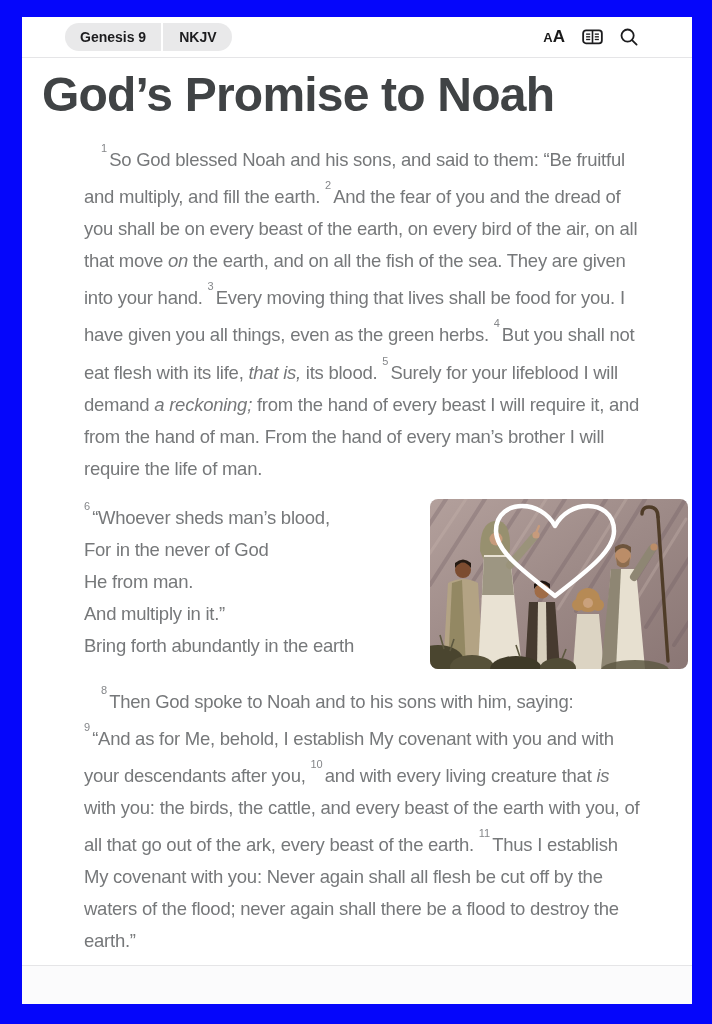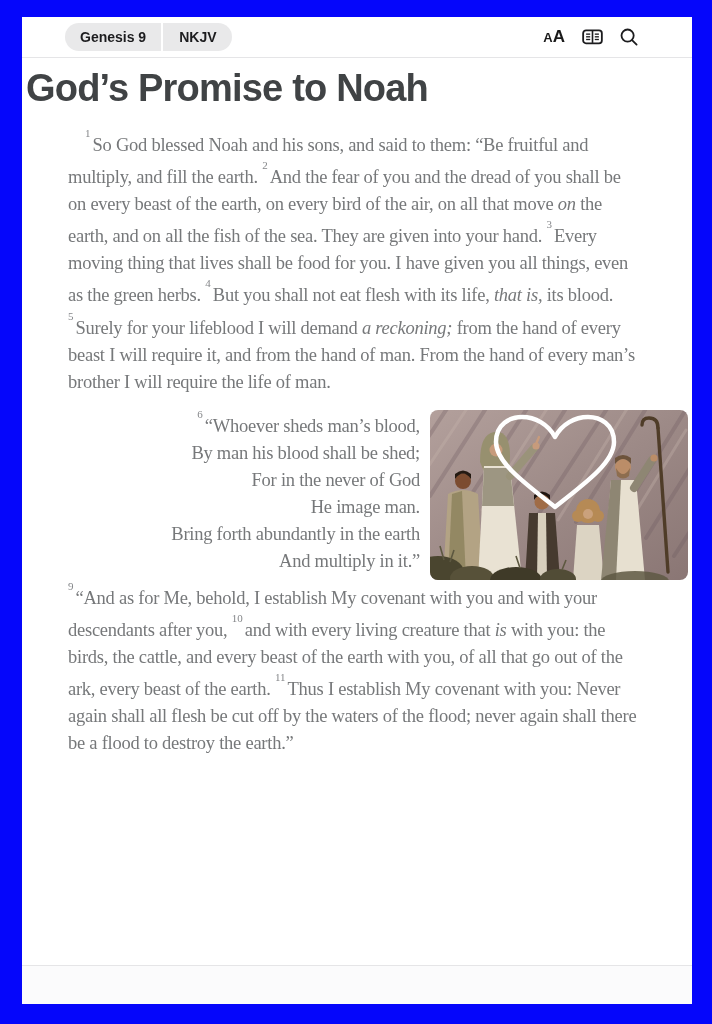--- a/index.html
+++ b/index.html
@@ -22,34 +22,34 @@
   .pill.left  { border-radius:15px 0 0 15px; }
   .pill.right { border-radius:0 15px 15px 0;padding-left:16px; }
   .topbar-icons { display:flex; align-items:center; gap:17px; }
   .iconbtn { background:none; border:none; cursor:pointer; padding:0;
              display:flex; align-items:center; color:#1c1c1e; }
   .aa { font-family:inherit; font-weight:600; color:#1a1a1a; letter-spacing:0; }
   .aa .a1 { font-size:13px; } .aa .a2 { font-size:17px; }
 
   
   main { flex:1 1 auto; overflow:hidden; }
-  h1.title { font-size:38px; font-weight:800; color:#404345;
-             letter-spacing:-0.8px; margin:9px 50px 0 4px; }
-  .passage { margin:17px 52px 0 46px; font-size:18.5px; line-height:27px;
-             color:#76787a; letter-spacing:-0.25px;font-family:Liberation Serif, serif; }
+  h1.title { font-size:48px; font-weight:800; color:#404345;
+             letter-spacing:-0.8px; margin:9px 50px 0 20px; }
+  .passage { margin:17px 52px 0 62px; font-size:18.5px; line-height:32px;
+             color:#76787a; letter-spacing:-0.25px; }
   .para { margin:0; }
   .para.indent { text-indent:17px; }
   .para.mt { margin-top:12px; }
   sup.vnum { font-size:11px; color:#85878a; position:relative; top:-7px;
              margin-right:2px; letter-spacing:0; font-style:normal; }
   em { font-style:italic; }
 
   .poetry-row { display:flex; align-items:flex-start; margin-top:12px;
                 margin-right:-48px; }
-  .poetry { flex:1 1 auto; min-width:0;text-align:right; }
+  .poetry { flex:1 1 auto; min-width:0; }
   .pline  { white-space:nowrap; }
   figure.illustration { flex:0 0 258px; width:258px; height:170px;
                         margin:2px 0 0 10px; border-radius:8px;
                         overflow:hidden; cursor:pointer; }
   figure.illustration svg { display:block; width:100%; height:100%; }
 
   
   footer { flex:0 0 39px; border-top:1px solid #e5e5e7; background:#fbfbfc; }
 </style>
 </head>
@@ -95,25 +95,24 @@
 
     <main>
       <h1 class="title">God’s Promise to Noah</h1>
 
       <div class="passage">
         <div class="para indent"><sup class="vnum">1</sup>So God blessed Noah and his sons, and said to them: “Be fruitful and multiply, and fill the earth. <sup class="vnum">2</sup>And the fear of you and the dread of you shall be on every beast of the earth, on every bird of the air, on all that move <em>on</em> the earth, and on all the fish of the sea. They are given into your hand. <sup class="vnum">3</sup>Every moving thing that lives shall be food for you. I have given you all things, even as the green herbs. <sup class="vnum">4</sup>But you shall not eat flesh with its life, <em>that is,</em> its blood. <sup class="vnum">5</sup>Surely for your lifeblood I will demand <em>a reckoning;</em> from the hand of every beast I will require it, and from the hand of man. From the hand of every man’s brother I will require the life of man.</div>
 
         <div class="poetry-row">
           <div class="para poetry">
               <div class="pline"><sup class="vnum">6</sup>“Whoever sheds man’s blood,</div>
-              <div class="pline">By man his blood shall be shed;</div>
               <div class="pline">For in the never of God</div>
-              <div class="pline">He image man.</div>
+              <div class="pline">He from man.</div>
+              <div class="pline">And multiply in it.”</div>
               <div class="pline">Bring forth abundantly in the earth</div>
-              <div class="pline">And multiply in it.”</div>
             </div>
 
           <figure class="illustration">
             <svg viewBox="0 0 258 170" preserveAspectRatio="none">
               <defs>
                 <linearGradient id="bg" x1="0" y1="0" x2="1" y2="1">
                   <stop offset="0" stop-color="#b3a09c"></stop>
                   <stop offset="0.5" stop-color="#9d8a87"></stop>
                   <stop offset="1" stop-color="#8a7674"></stop>
                 </linearGradient>
@@ -191,19 +190,20 @@
                 <path d="M14 150 L10 136 M20 152 L24 140 M90 158 L86 146 M132 160 L136 150" stroke="#5d5840" stroke-width="1.6" fill="none"></path>
               </g>
 
               <path d="M125 97 C 93 72, 66 52, 66 32 C 66 14, 80 7, 92 7
                        C 105 7, 118 14, 125 27 C 132 14, 145 7, 158 7
                        C 170 7, 184 14, 184 32 C 184 52, 157 72, 125 97 Z" fill="none" stroke="#ffffff" stroke-width="4.5" stroke-linejoin="round"></path>
             </svg>
           </figure>
         </div>
 
+        <div class="para mt indent"><sup class="vnum">8</sup>Then God spoke to Noah and to his sons with him, saying: </div>
         <div class="para"><sup class="vnum">9</sup>“And as for Me, behold, I establish My covenant with you and with your descendants after you, <sup class="vnum">10</sup>and with every living creature that <em>is</em> with you: the birds, the cattle, and every beast of the earth with you, of all that go out of the ark, every beast of the earth. <sup class="vnum">11</sup>Thus I establish My covenant with you: Never again shall all flesh be cut off by the waters of the flood; never again shall there be a flood to destroy the earth.”</div>
       </div>
     </main>
 
     <footer></footer>
   </div>
 </div>
 
 </body></html>

